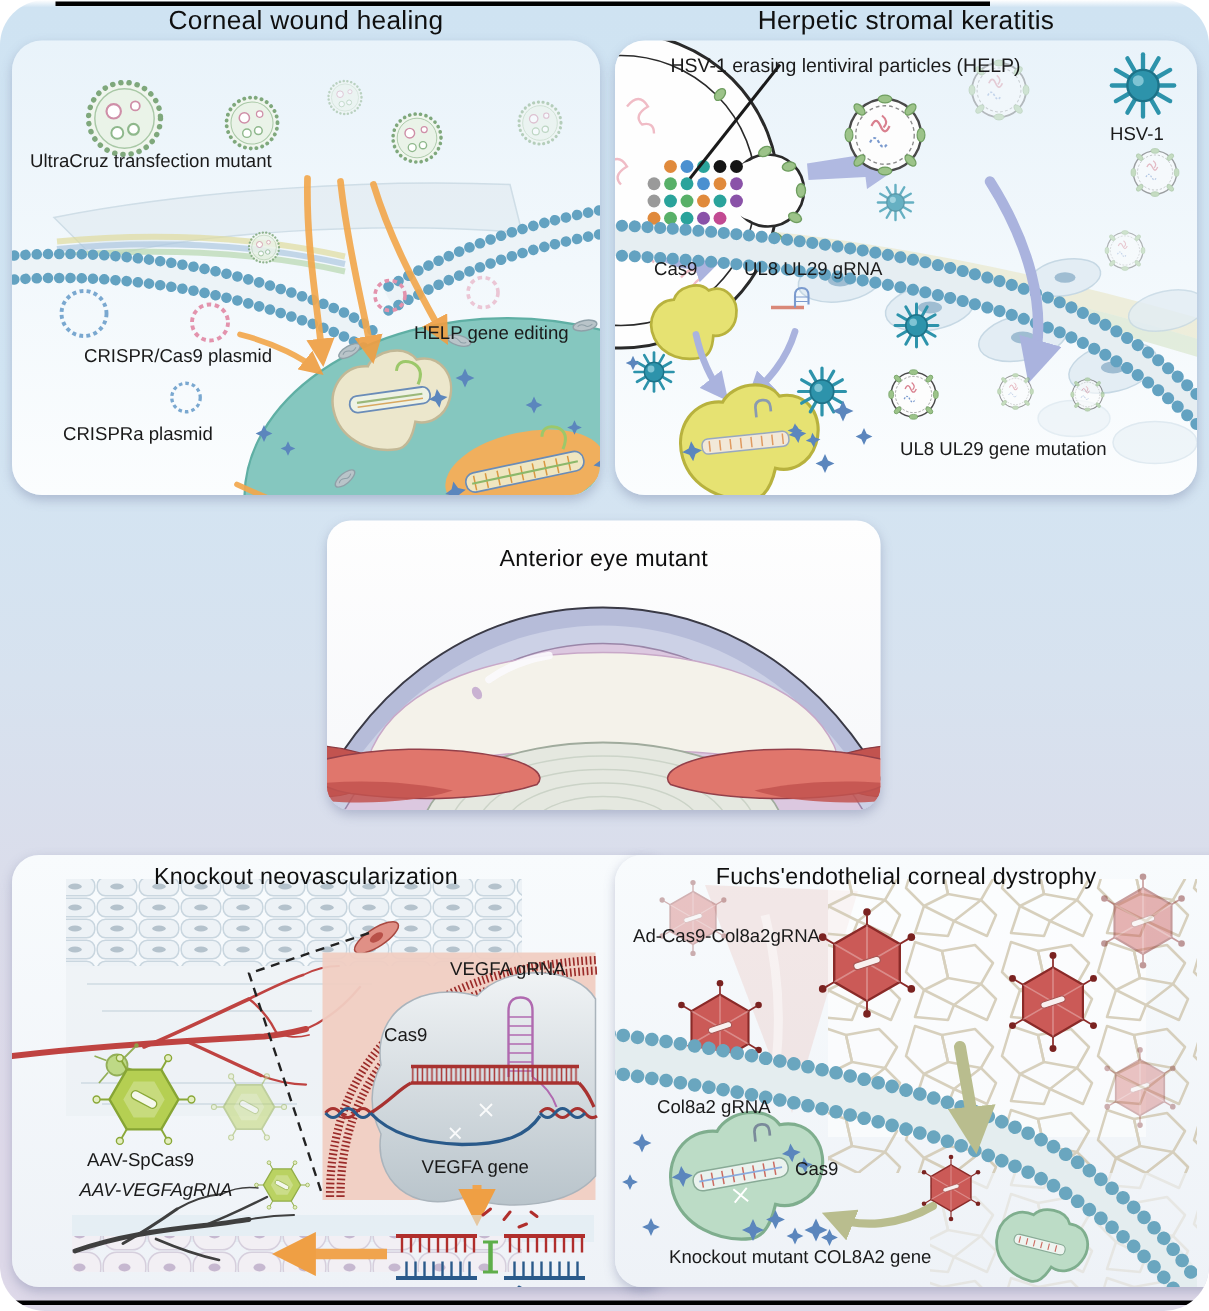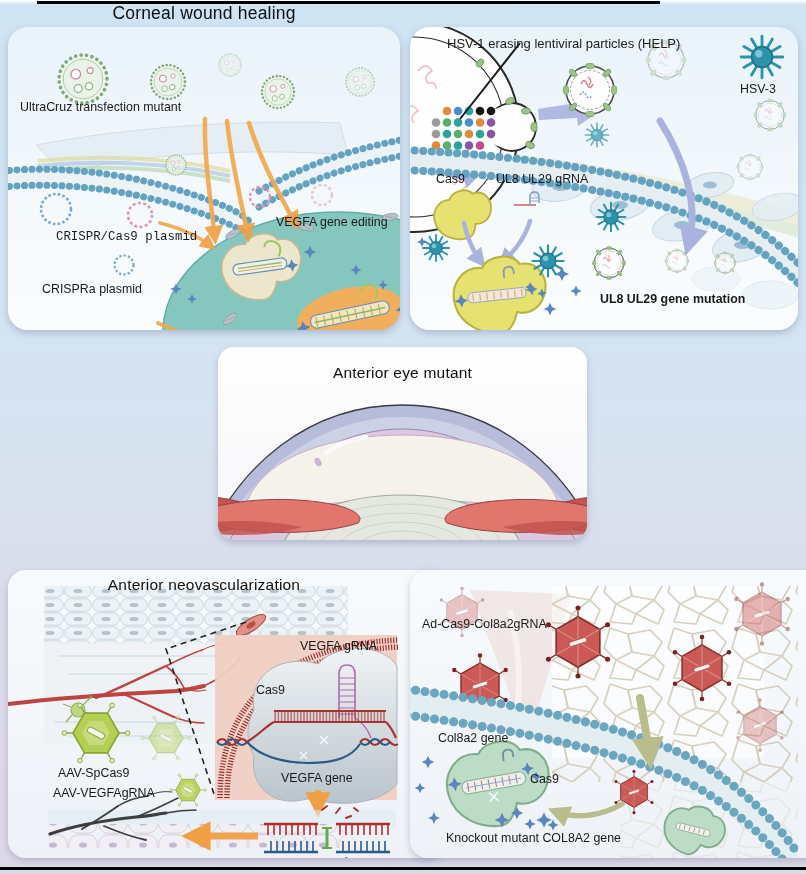--- a/index.html
+++ b/index.html
@@ -1,18 +1,18 @@
 <!DOCTYPE html>
 <html><head>
 <meta charset="utf-8">
 <style>
   html,body{margin:0;padding:0;background:#fff;}
   .fig{position:relative;width:806px;height:874px;overflow:hidden;
        font-family:"Liberation Sans", sans-serif;
-       background:linear-gradient(180deg,#ffffff 0px,#cfe3f2 5px,#d2e5f3 30%,#d7e2ef 52%,#dbdcea 70%,#ded9e9 88%,#ded9e9 100%);}
+       background:linear-gradient(180deg,#ffffff 0px,#cfe3f2 5px,#d2e5f3 30%,#d7e2ef 52%,#dbdcea 70%,#ded9e9 88%,#ded9e9 100%);border-radius:30px;}
   .rule{position:absolute;background:#000;height:2.5px;}
   .panel{position:absolute;overflow:hidden;box-shadow:0 3px 7px rgba(100,110,150,.35);}
   .panel svg{position:absolute;left:0;top:0;}
   .p-top{border-radius:20px;background:linear-gradient(180deg,#e9f3fa,#fbfdfe);}
   .p-mid{border-radius:16px;background:linear-gradient(180deg,#fefefe,#f6f7fa);}
   .p-bot{border-radius:18px;background:linear-gradient(180deg,#f8fbfd,#eef2f7);}
   .title{position:absolute;text-align:center;color:#0f0f0f;letter-spacing:.2px;}
   .t-big{font-size:17.5px;}
   .t-sm{font-size:15.5px;}
   .lbl{position:absolute;font-size:12.4px;color:#1a1a1a;white-space:nowrap;line-height:1.1;}
@@ -257,25 +257,26 @@
         <path d="M241,96 C254,138 272,168 288,198" marker-end="url(#mOr)"></path>
         <path d="M152,196 C176,202 194,212 204,220" stroke-width="3.8" marker-end="url(#mOr)"></path>
         <path d="M150,296 C172,306 186,312 198,314" stroke-width="3.8" marker-end="url(#mOr)"></path>
       </g>
       <g fill="#5b86bd">
         <use href="#star4" transform="translate(168,262) scale(0.8)"></use>
         <use href="#star4" transform="translate(184,272) scale(0.7)"></use>
       </g>
     </svg>
     <span class="lbl" style="left:12px;top:74px;">UltraCruz transfection mutant</span>
-    <span class="lbl" style="left:48px;top:204px;font-family:Liberation Mono, monospace;">CRISPR/Cas9 plasmid</span>
+    <span class="lbl" style="left:48px;top:204px;">CRISPR/Cas9 plasmid</span>
     <span class="lbl" style="left:34px;top:256px;">CRISPRa plasmid</span>
-    <span class="lbl" style="left:268px;top:189px;">VEGFA gene editing</span>
+    <span class="lbl" style="left:268px;top:189px;">HELP gene editing</span>
   </div>
 
+  <div class="title t-big" style="left:410px;top:3px;width:388px;">Herpetic stromal keratitis</div>
 
   <div class="panel p-top" style="left:410px;top:27px;width:388px;height:303px;">
     <svg width="388" height="303" viewBox="0 0 388 303">
 
       <g>
         <path d="M-4,120 C120,122 260,148 392,186 L392,200 C260,160 120,134 -4,132 Z" fill="#e7e3c0" opacity=".55"></path>
         <path d="M-4,132 C120,134 260,160 392,200 L392,212 C260,172 120,146 -4,144 Z" fill="#cfe0bd" opacity=".5"></path>
       </g>
       <g fill="#e3edf4" stroke="#c6d8e4" stroke-width="1">
         <ellipse cx="150" cy="160" rx="28" ry="14" transform="rotate(-8 150 160)"></ellipse>
@@ -395,24 +396,24 @@
       <use href="#lenti" transform="translate(315,236) scale(0.42)" opacity=".6"></use>
       <g fill="#5b86bd">
         <use href="#star4" transform="translate(12,215) scale(0.7)"></use>
         <use href="#star4" transform="translate(152,247)"></use>
         <use href="#star4" transform="translate(166,264) scale(0.8)"></use>
         <use href="#star4" transform="translate(140,282) scale(0.9)"></use>
         <use href="#star4" transform="translate(120,260) scale(0.7)"></use>
       </g>
     </svg>
     <span class="lbl ctr" style="left:37px;top:10px;width:300px;font-size:13px;">HSV-1 erasing lentiviral particles (HELP)</span>
-    <span class="lbl" style="left:330px;top:56px;">HSV-3</span>
+    <span class="lbl" style="left:330px;top:56px;">HSV-1</span>
     <span class="lbl" style="left:26px;top:146px;">Cas9</span>
     <span class="lbl" style="left:86px;top:146px;text-align:center;">UL8 UL29 gRNA</span>
-    <span class="lbl" style="left:190px;top:266px;font-weight:bold;">UL8 UL29 gene mutation</span>
+    <span class="lbl" style="left:190px;top:266px;">UL8 UL29 gene mutation</span>
   </div>
 
   <div class="panel p-mid" style="left:218px;top:347px;width:369px;height:193px;">
     <svg width="369" height="193" viewBox="0 0 369 193">
       <g>
         <path d="M-12,196 C20,120 90,58 184,58 C278,58 348,120 381,196 Z" fill="#b6bcd9" stroke="#3a3a46" stroke-width="1.3"></path>
         <path d="M-2,196 C32,126 100,70 184,70 C268,70 336,126 371,196 Z" fill="#ccd1e6"></path>
         <path d="M10,196 C45,134 110,82 184,82 C258,82 323,134 359,196 Z" fill="#dcc8e0" stroke="#9a86a8" stroke-width="1"></path>
       </g>
       <path d="M30,152 C50,108 115,88 184,88 C253,88 318,108 338,150 C344,162 330,168 306,162 C250,150 128,150 76,162 C48,168 24,164 30,152 Z" fill="#f4f2ea" stroke="#c8a8c8" stroke-width="1"></path>
@@ -617,23 +618,23 @@
       </g>
 
       <use href="#aav" transform="translate(88,163) scale(1.15)"></use>
       <use href="#aav" transform="translate(158,168) scale(0.85)" opacity=".45"></use>
       <use href="#aav" transform="translate(180,220) scale(0.62)" opacity=".9"></use>
     </svg>
     <span class="lbl" style="left:292px;top:70px;">VEGFA gRNA</span>
     <span class="lbl" style="left:248px;top:114px;">Cas9</span>
     <span class="lbl" style="left:273px;top:202px;">VEGFA gene</span>
     <span class="lbl" style="left:50px;top:197px;">AAV-SpCas9</span>
-    <span class="lbl" style="left:45px;top:217px;">AAV-VEGFAgRNA</span>
+    <span class="lbl" style="left:45px;top:217px;font-style:italic;">AAV-VEGFAgRNA</span>
   </div>
-  <div class="title t-sm" style="left:8px;top:576px;width:392px;">Anterior neovascularization</div>
+  <div class="title t-sm" style="left:8px;top:576px;width:392px;">Knockout neovascularization</div>
 
   <div class="panel p-bot" style="left:410px;top:570px;width:432px;height:288px;padding-left:27px;">
     <svg width="388" height="288" viewBox="0 0 388 288">
 
       <path d="M60,20 L162,24 L118,172 Z" fill="#e8c2ba" opacity=".32"></path>
       <path d="M100,40 C110,80 112,120 104,160" stroke="#ffffff" stroke-width="6" fill="none" opacity=".45"></path>
 
       <rect x="142" y="16" width="212" height="172" fill="#ffffff" opacity=".55"></rect>
       <rect x="142" y="16" width="246" height="196" fill="url(#patMesh)" opacity=".85"></rect>
       <rect x="210" y="200" width="178" height="88" fill="url(#patMesh)" opacity=".3"></rect>
@@ -697,18 +698,19 @@
         <use href="#star4" transform="translate(10,218) scale(0.75)"></use>
         <use href="#star4" transform="translate(24,248) scale(0.85)"></use>
         <use href="#star4" transform="translate(92,250) scale(1.05)"></use>
         <use href="#star4" transform="translate(107,243) scale(0.9)"></use>
         <use href="#star4" transform="translate(120,254) scale(0.8)"></use>
         <use href="#star4" transform="translate(134,250) scale(1.1)"></use>
         <use href="#star4" transform="translate(143,255) scale(0.8)"></use>
       </g>
     </svg>
     <span class="lbl" style="left:12px;top:48px;">Ad-Cas9-Col8a2gRNA</span>
-    <span class="lbl" style="left:28px;top:162px;">Col8a2 gene</span>
+    <span class="lbl" style="left:28px;top:162px;">Col8a2 gRNA</span>
     <span class="lbl" style="left:120px;top:203px;">Cas9</span>
     <span class="lbl" style="left:36px;top:262px;">Knockout mutant COL8A2 gene</span>
   </div>
+  <div class="title t-sm" style="left:410px;top:576px;width:388px;">Fuchs'endothelial corneal dystrophy</div>
 
 </div>
 
 </body></html>

